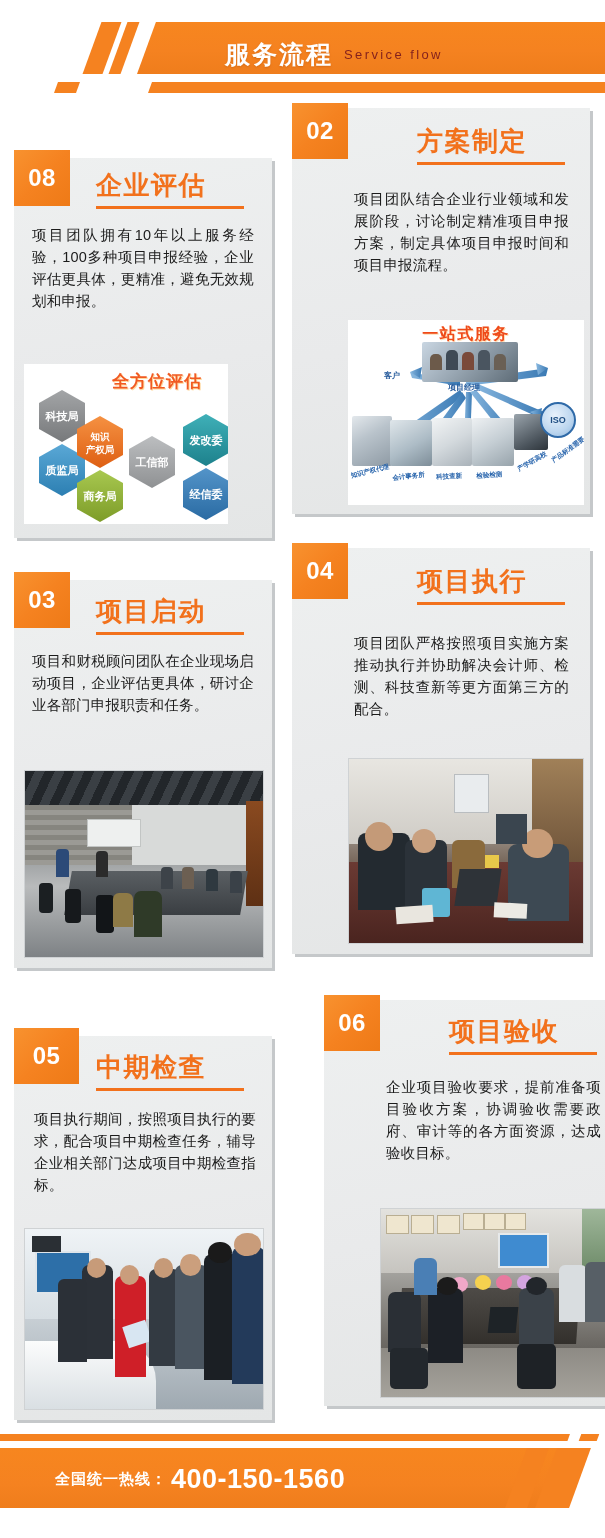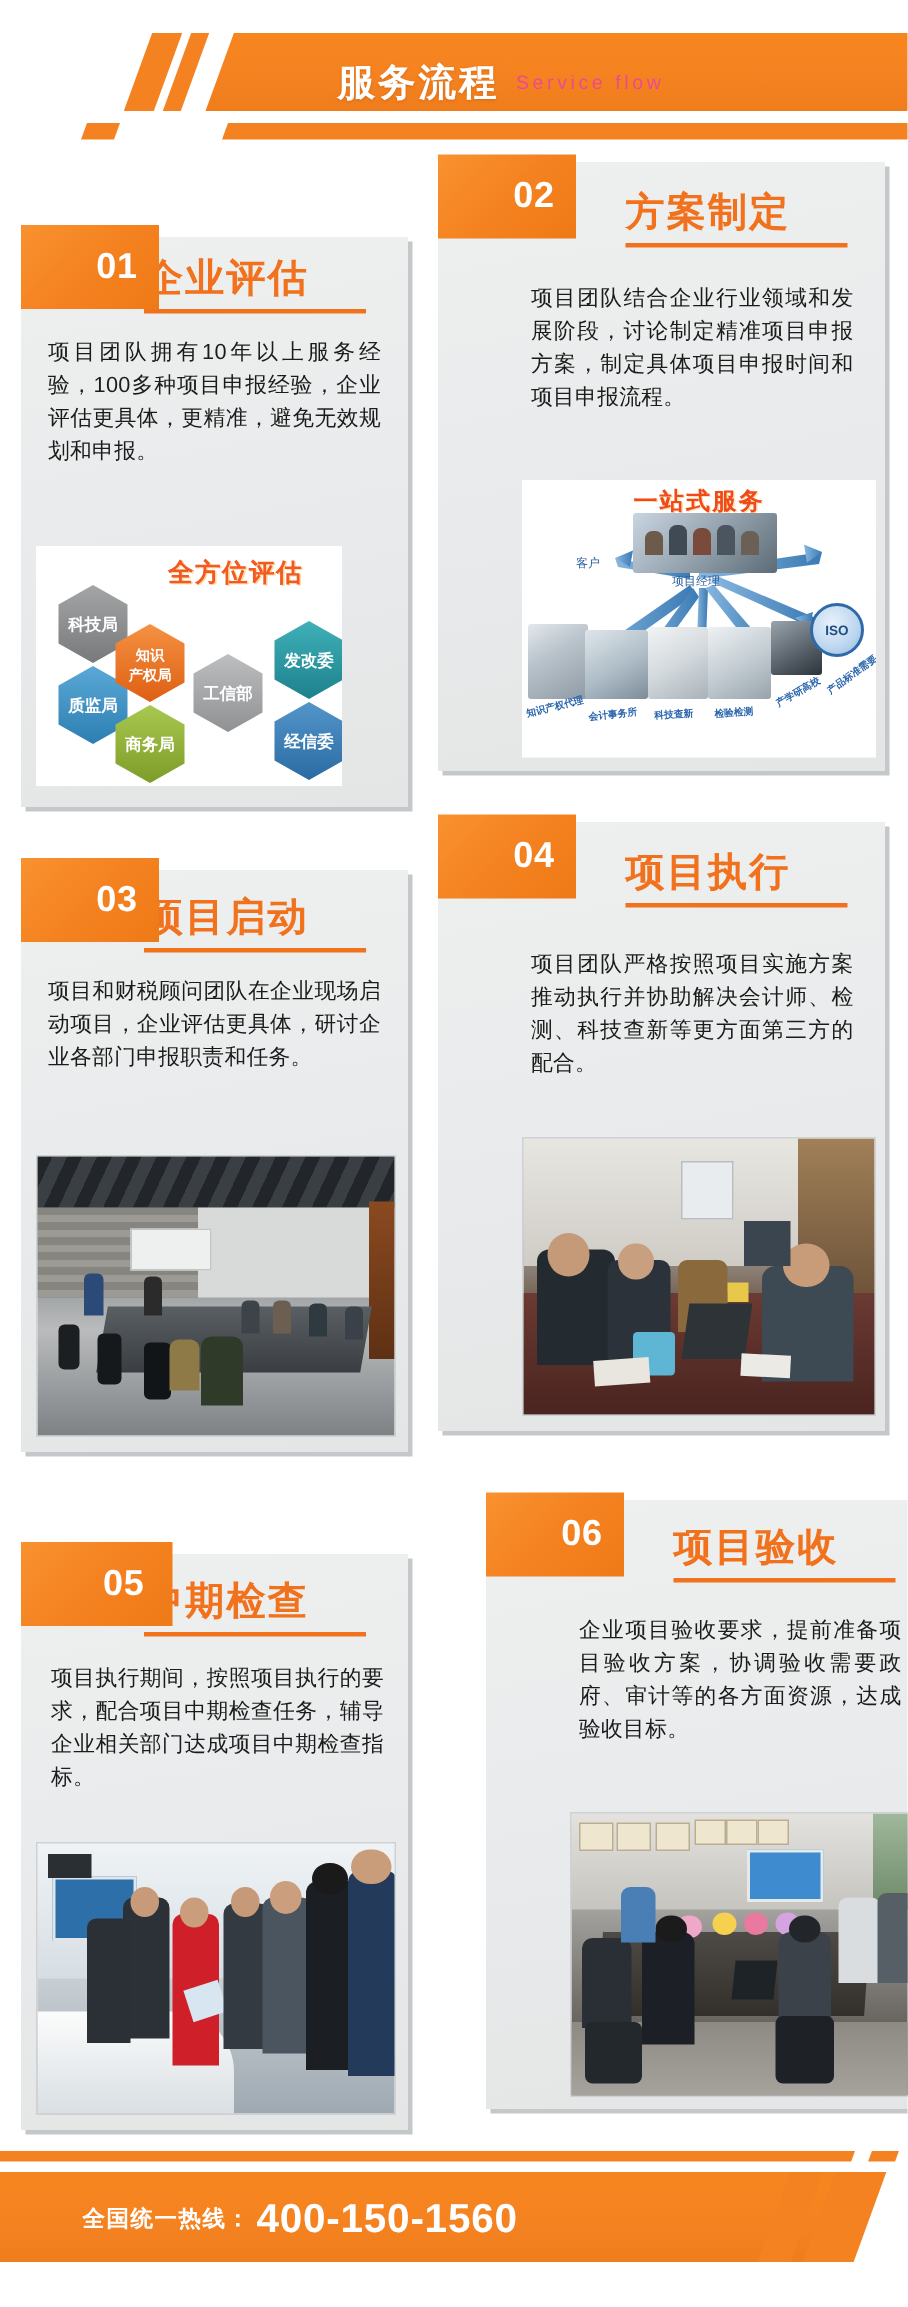--- a/index.html
+++ b/index.html
@@ -19,36 +19,35 @@
     background:#f58220;transform:skewX(-20deg);transform-origin:left bottom;
   }
   .hdr-text{
     position:absolute;left:225px;top:33px;width:370px;height:42px;
     display:flex;align-items:center;gap:11px;
   }
   .hdr-title{
     color:#ffffff;font-size:25px;font-weight:bold;letter-spacing:2px;
     text-shadow:0 1px 2px rgba(160,70,0,.35);
   }
-  .hdr-sub{color:#ec4899;font-size:13px;letter-spacing:2.4px;font-weight:normal;opacity:.97;}
+  .hdr-sub{color:#7f1d1d;font-size:13px;letter-spacing:2.4px;font-weight:normal;opacity:.97;}
 
   
   .card{position:absolute;}
   .panel{
     position:absolute;left:0;top:0;
     background:linear-gradient(170deg,#eef0f0 0%,#e9eaeb 55%,#e4e6e6 100%);
     box-shadow:3px 3px 0 rgba(150,155,158,.55);
   }
   .badge{
     position:absolute;left:-14px;top:-18px;width:58px;height:58px;
     background:linear-gradient(135deg,#f8922f 0%,#f58220 50%,#ee7a17 100%);
     color:#fff;font-size:24px;font-weight:bold;
     display:flex;align-items:center;justify-content:center;letter-spacing:.5px;
     z-index:4;
-    padding-left:36px;
   }
   .title{
     position:absolute;color:#f2711c;font-size:26px;font-weight:bold;
     letter-spacing:1.5px;white-space:nowrap;z-index:3;
   }
   .title-rule{position:absolute;height:3px;background:#f2711c;z-index:3;}
   .body{
     position:absolute;color:#1b1b1b;font-size:14.5px;line-height:22px;
     letter-spacing:.2px;text-align:justify;z-index:3;
   }
@@ -68,21 +67,21 @@
   .hex-txt.sm{font-size:9.5px;}
 
   
   .flowwrap{position:absolute;background:#ffffff;overflow:hidden;}
   .flow-title{
     position:absolute;left:0;right:0;top:4px;text-align:center;
     color:#ef4a18;font-size:16px;font-weight:bold;letter-spacing:1.5px;
     text-shadow:1px 1px 0 #ffe0b8;
   }
   .flow-node{
-    position:absolute;color:#2c5f9e;font-size:8px;white-space:nowrap;font-weight:normal;
+    position:absolute;color:#2c5f9e;font-size:8px;white-space:nowrap;font-weight:bold;
   }
   .flow-leaf{
     position:absolute;color:#2a66ad;font-size:6.5px;white-space:nowrap;font-weight:bold;
   }
   .flow-photo{position:absolute;border-radius:2px;}
   .seal{
     position:absolute;width:36px;height:36px;border-radius:50%;
     background:radial-gradient(circle at 40% 35%,#e8f1fb 0%,#bcd6ef 60%,#8fb6dd 100%);
     border:2px solid #2f6aa8;box-sizing:border-box;
     display:flex;align-items:center;justify-content:center;
@@ -123,21 +122,21 @@
   <div class="chev" style="left:118px;top:22px;width:12px;height:52px;"></div>
   <div class="chev" style="left:56px;top:82px;width:22px;height:11px;"></div>
   <div class="hdr-text">
     <span class="hdr-title">服务流程</span>
     <span class="hdr-sub">Service flow</span>
   </div>
 </div>
 
 <div class="card" style="left:14px;top:158px;width:265px;height:386px;">
   <div class="panel" style="width:258px;height:380px;"></div>
-  <div class="badge" style="left:0px;top:-8px;width:56px;height:56px;">01</div>
+  <div class="badge" style="left:0px;top:-8px;width:56px;height:56px;">08</div>
   <div class="title" style="left:82px;top:10px;">企业评估</div>
   <div class="title-rule" style="left:82px;top:48px;width:148px;"></div>
   <div class="body" style="left:18px;top:66px;width:222px;">项目团队拥有10年以上服务经验，100多种项目申报经验，企业评估更具体，更精准，避免无效规划和申报。</div>
 
   <div class="hexwrap" style="left:10px;top:206px;width:204px;height:160px;">
     <div class="hexlabel" style="left:88px;top:6px;">全方位评估</div>
     <svg width="238" height="160" viewBox="0 0 238 160">
       <defs>
         <linearGradient id="gGray" x1="0" y1="0" x2="0" y2="1">
             <stop offset="0" stop-color="#a3a5a7"></stop>

